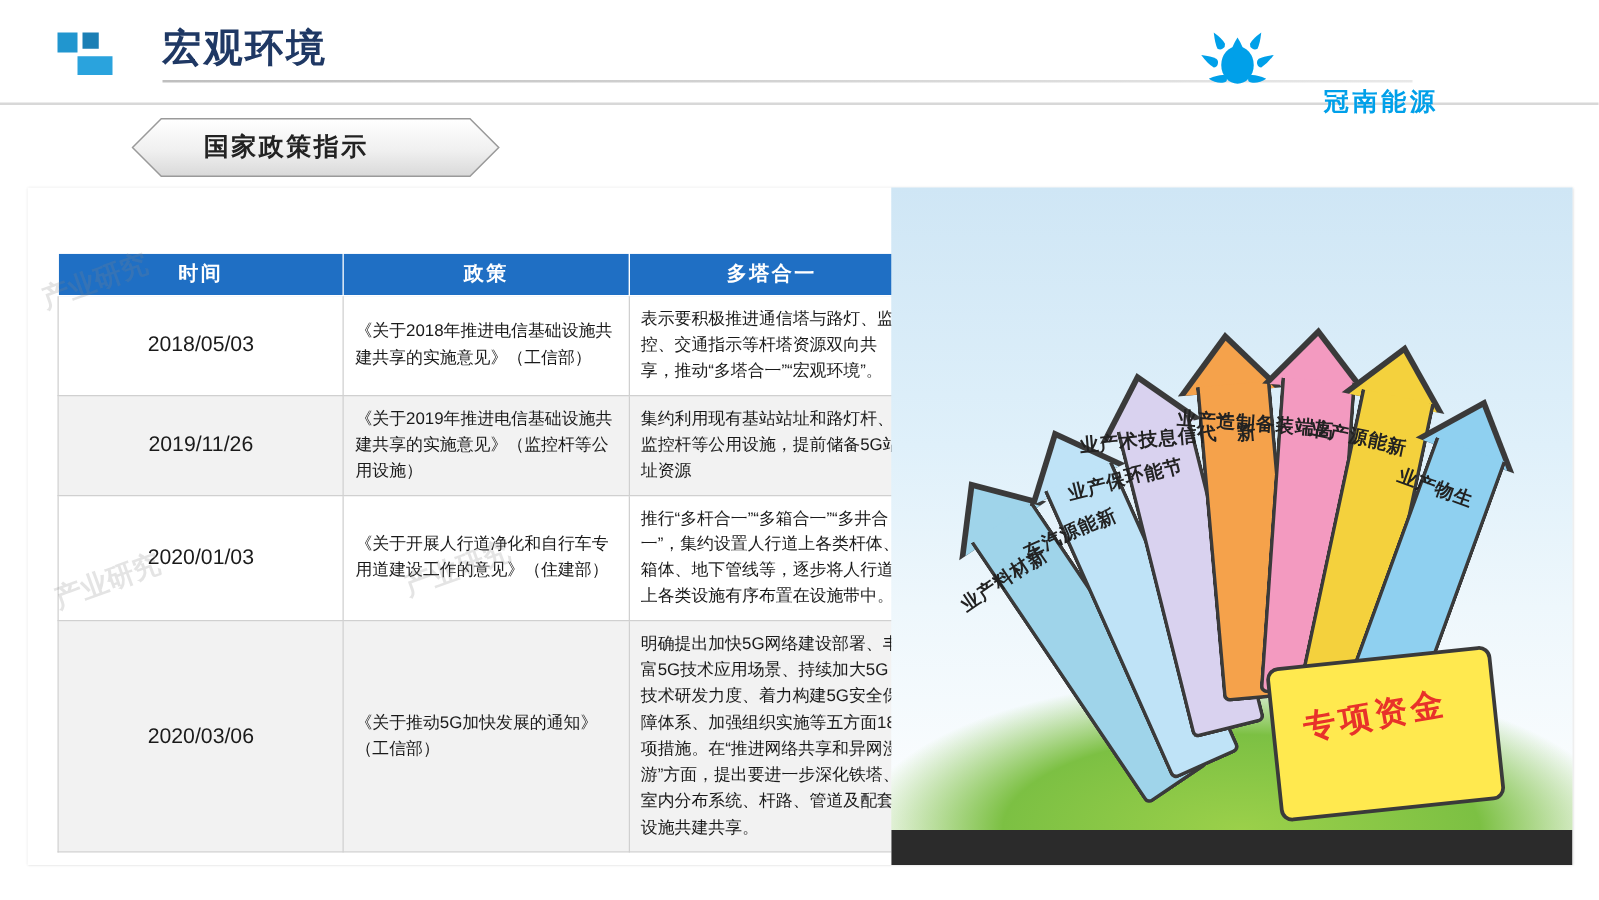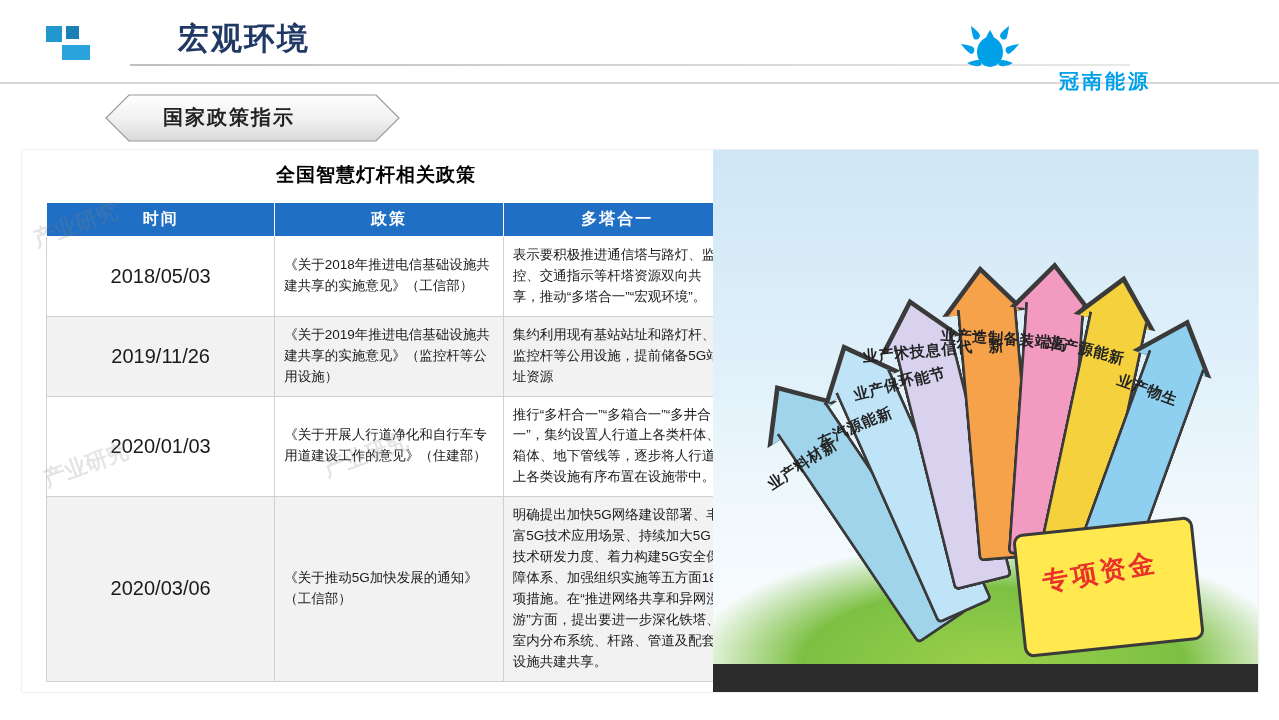--- a/index.html
+++ b/index.html
@@ -37,21 +37,20 @@
   .sq.b { left: 20px; top: 0;  width: 13px; height: 13px; background:#1b7fb5; }
   .sq.c { left: 16px; top: 19px; width: 28px; height: 15px; background:#2aa3dd; }
 
   .header-title {
     position: absolute;
     left: 130px; top: 18px;
     font-size: 31px;
     font-weight: bold;
     color: #1f3864;
     letter-spacing: 2px;
-    margin-left: 48px;
   }
   .header-underline {
     position: absolute;
     left: 130px; top: 64px;
     width: 1000px; height: 2px;
     background: linear-gradient(to right, #bfbfbf, #e8e8e8);
   }
 
   
   .logo-wrap {
@@ -138,21 +137,21 @@
     font-size: 13.5px;
     color: #1a1a1a;
     border: 1px solid #d0d0d0;
     padding: 8px 9px;
     vertical-align: middle;
     line-height: 1.55;
   }
   table.policy td.c-time {
     text-align: center;
     width: 105px;
-    font-size: 20px;
+    font-size: 17px;
   }
   table.policy td.c-policy {
     width: 228px;
   }
   table.policy tr.odd td { background: #ffffff; }
   table.policy tr.even td { background: #f2f2f2; }
 
   
   .illus {
     position: absolute;
@@ -283,21 +282,20 @@
         <stop offset="100%" stop-color="#d9d9d9"></stop>
       </linearGradient>
     </defs>
     <polygon points="24,1 271,1 294,24 271,47 24,47 1,24" fill="url(#rg)" stroke="#9a9a9a" stroke-width="1.2"></polygon>
   </svg>
   <div class="ribbon-label">国家政策指示</div>
 </div>
 
 <div class="content">
 
-  <div class="table-title">全国智慧灯杆相关政策</div>
 
   <table class="policy">
     <thead>
       <tr>
         <th>时间</th>
         <th>政策</th>
         <th>多塔合一</th>
       </tr>
     </thead>
     <tbody>

